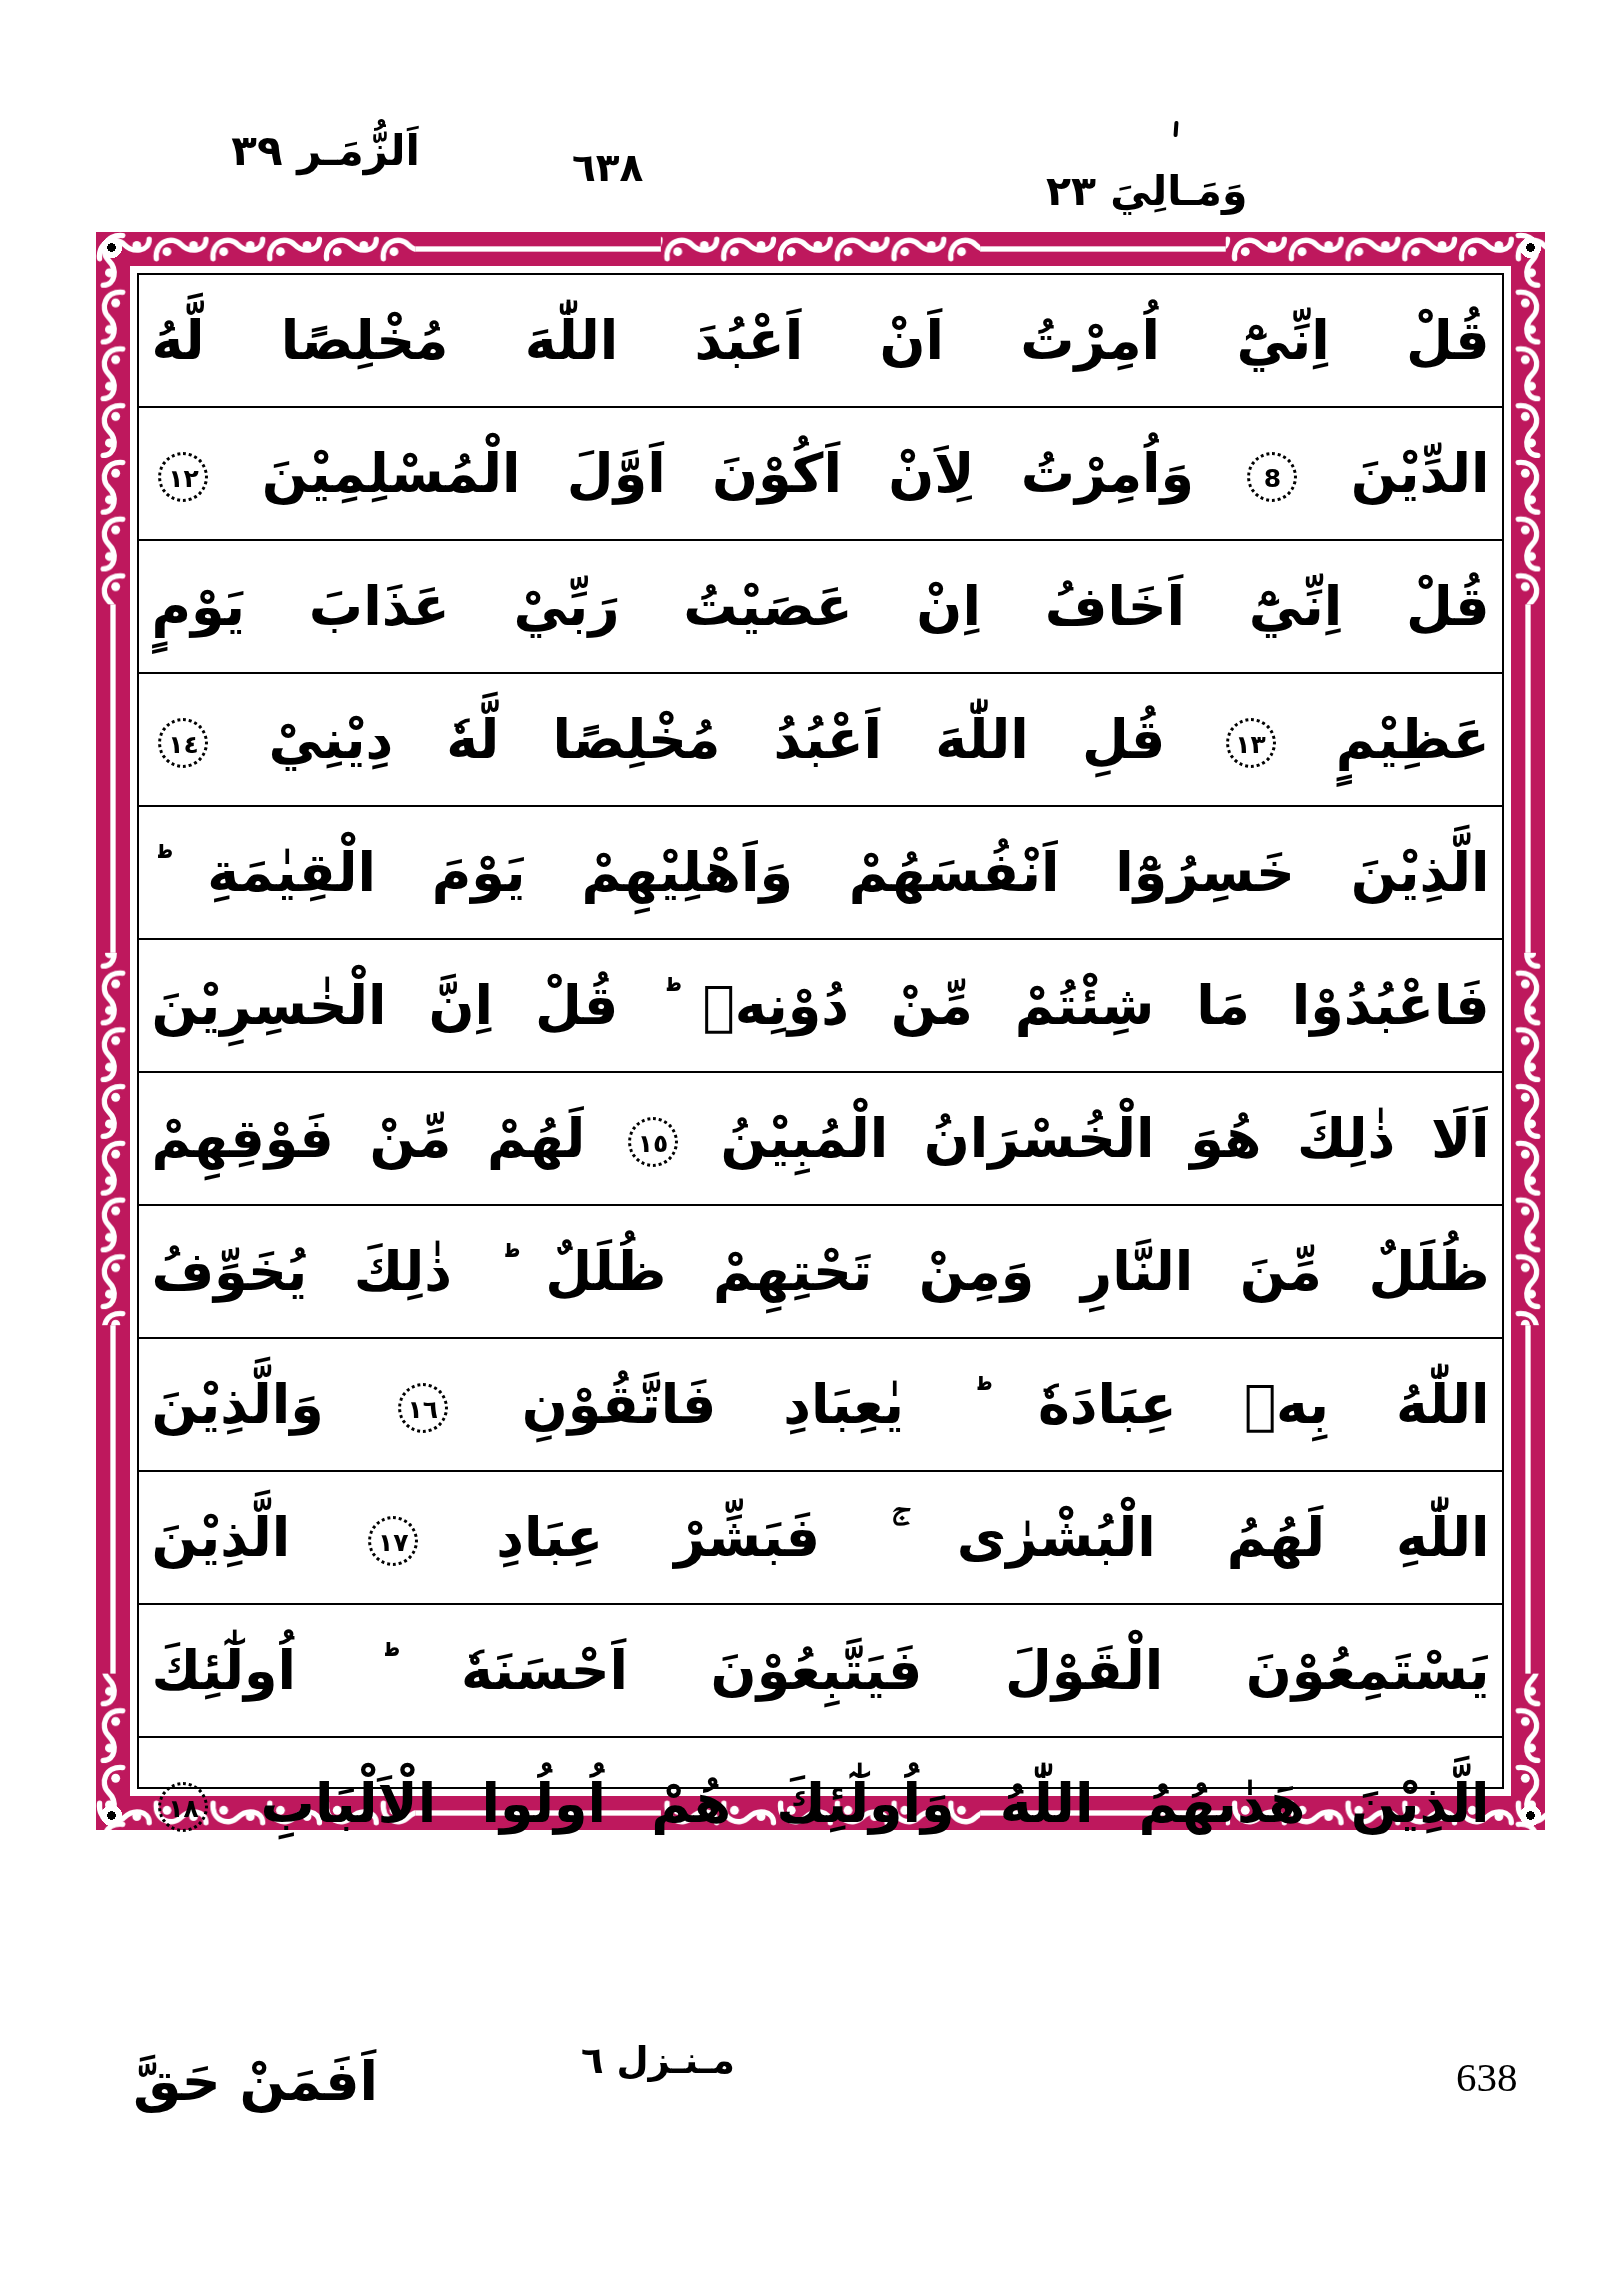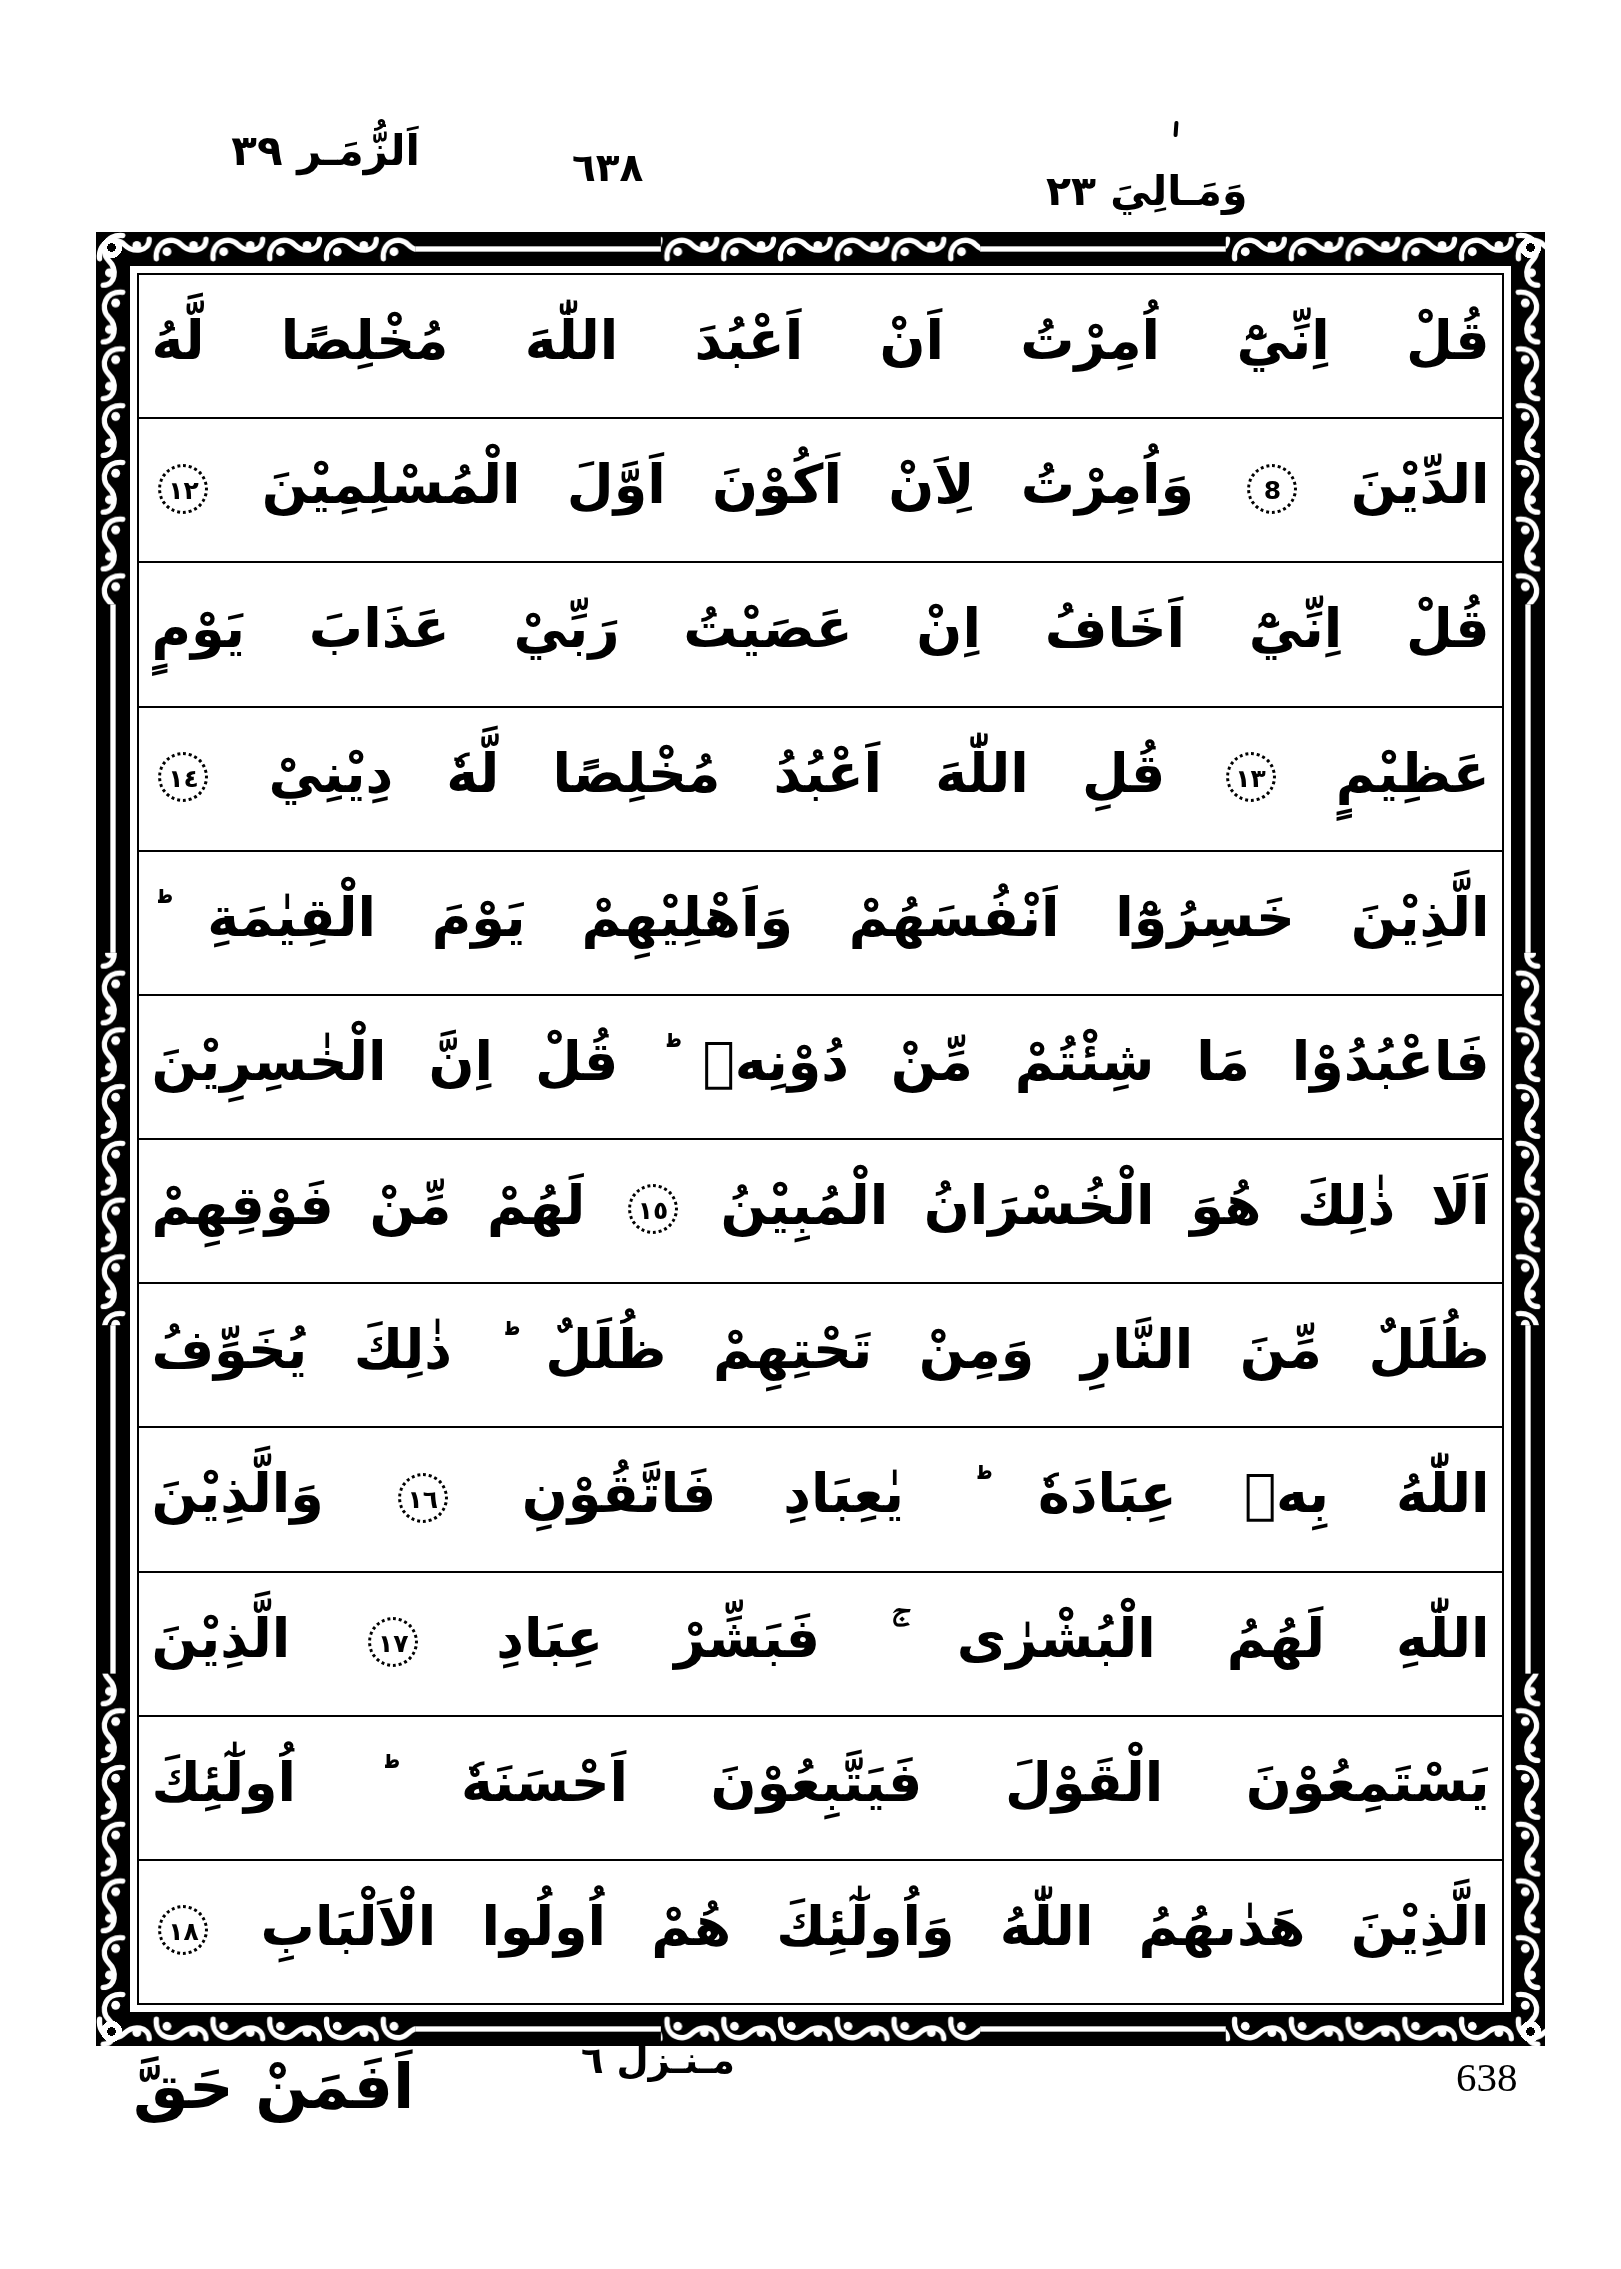--- a/index.html
+++ b/index.html
@@ -11,21 +11,21 @@
     color:#000;
     overflow:hidden;
   }
   
   .hdr{position:absolute;direction:rtl;font-weight:bold;white-space:nowrap;}
   .surah-title{right:1202px;top:126px;font-size:42px;}
   .page-num-ar{left:572px;top:113px;font-size:39px;margin-top:32px;}
   .juz-marker{left:1046px;top:144px;font-size:41px;margin-top:23px;}
   .ink-speck{position:absolute;left:1174px;top:121px;width:3.5px;height:16px;background:#000;transform:rotate(4deg);border-radius:1.8px;}
   
-  .frame{position:absolute;left:96px;top:232px;width:1449px;height:1814px;background:#000000;}
+  .frame{position:absolute;left:96px;top:232px;width:1449px;height:1598px;background:#be185d;}
   .frame-inner{position:absolute;left:34px;top:34px;right:34px;bottom:34px;background:#fff;}
   .text-box{position:absolute;left:7px;top:7px;right:7px;bottom:7px;border:2.7px solid #000;box-sizing:border-box;
             display:flex;flex-direction:column;}
   .edge{position:absolute;display:block;}
   .edge.top{left:0;top:0;}
   .edge.bottom{left:0;bottom:0;}
   .edge.left{left:0;top:0;}
   .edge.right{right:0;top:0;}
   .corner-orn{position:absolute;width:23px;height:23px;border-radius:50%;
     background:radial-gradient(circle,#000 0 4.4px,#fff 4.4px 10.6px,rgba(0,0,0,0) 10.6px);}
@@ -53,21 +53,21 @@
     font-size:25px;
     font-weight:bold;
     text-align:right;
     text-align-last:center;
     vertical-align:middle;
     margin:0 7px;
     box-sizing:border-box;
   }
   
   .ftr{position:absolute;direction:rtl;font-weight:bold;white-space:nowrap;}
-  .catchword{left:133px;top:2050px;font-size:62px;}
+  .catchword{left:133px;top:2050px;font-size:54px;}
   .manzil{left:581px;top:2039px;font-size:37px;}
   .page-num-en{left:1456px;top:2053px;font-size:41px;font-weight:normal;font-family:Liberation Serif, serif;direction:ltr;}
 </style>
 </head>
 <body>
 
 <div class="page">
 
   <div class="hdr surah-title">اَلزُّمَـر ٣٩</div>
   <div class="hdr page-num-ar">٦٣٨</div>

